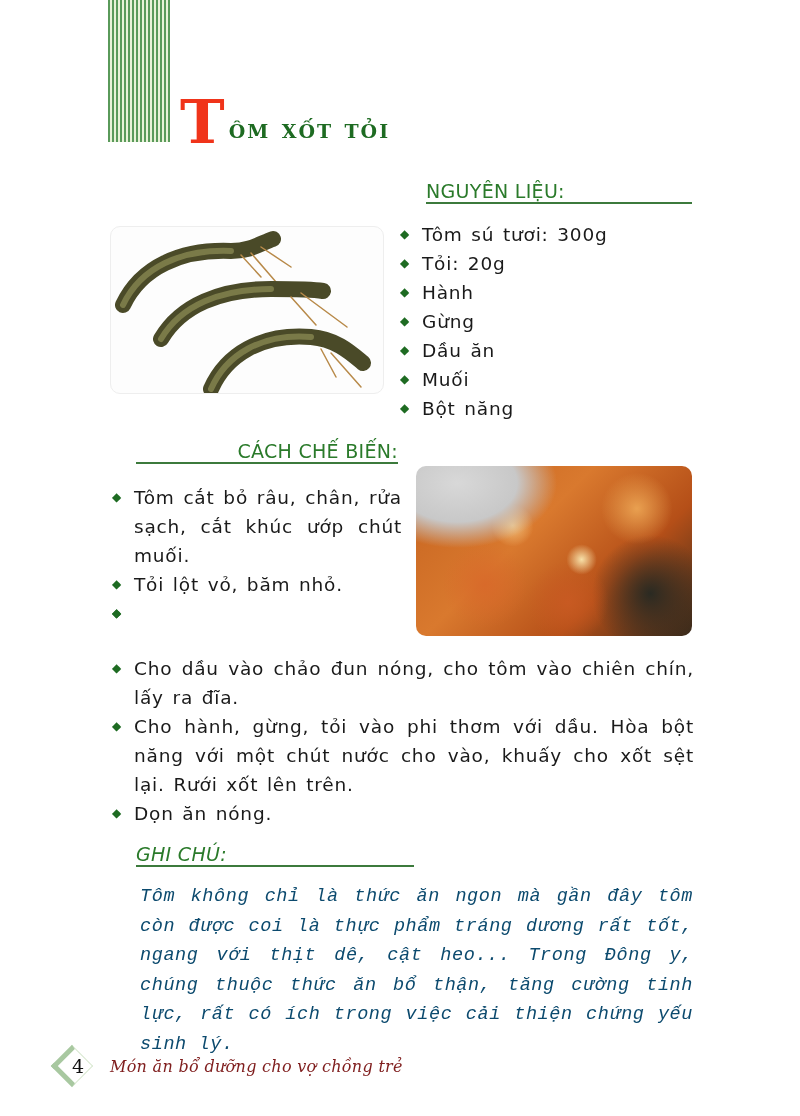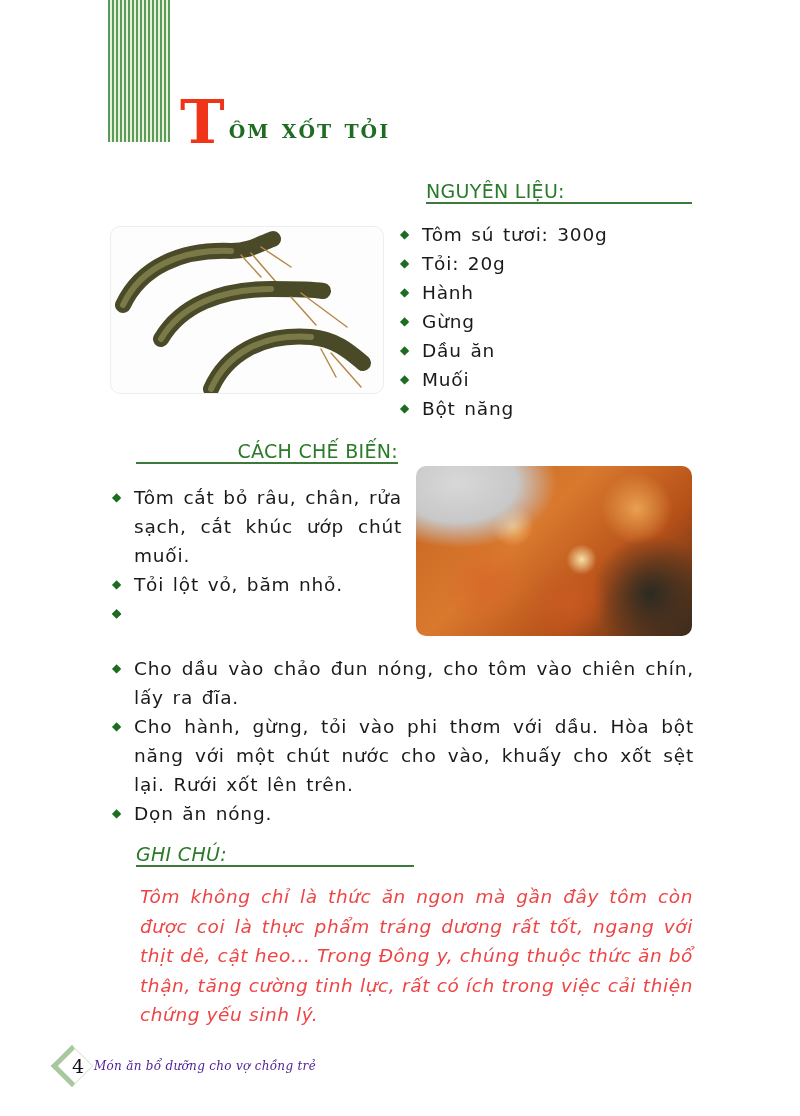--- a/index.html
+++ b/index.html
@@ -64,21 +64,21 @@
     .list-ingredients { left: 400px; top: 220px; width: 300px; }
 
     .list-method-a { left: 112px; top: 483px; width: 290px; }
     .list-method-a li { text-align: justify; }
     .list-method-b { left: 112px; top: 654px; width: 582px; }
     .list-method-b li { text-align: justify; }
 
     .notes {
       position: absolute; left: 140px; top: 882px; width: 553px;
       font-style: italic; font-size: 18.5px; line-height: 29.5px;
-      letter-spacing: 0.6px; text-align: justify; color: #ef4444;
+      letter-spacing: 0.6px; text-align: justify; color: #0c4a6e; font-family: Liberation Mono, monospace;
     }
 
     .footer {
       position: absolute; left: 50px; top: 1044px; height: 44px;
       display: flex; align-items: center;
     }
     .page-badge {
       position: relative; width: 44px; height: 44px;
     }
     .page-badge .diamond {
@@ -87,22 +87,22 @@
       border-left: 5px solid #a8c8a0; border-bottom: 5px solid #a8c8a0;
       border-top: 1px solid #d8e8d0; border-right: 1px solid #d8e8d0;
       background: #ffffff;
     }
     .page-badge .num {
       position: absolute; left: 0; top: 0; width: 56px; height: 44px;
       display: flex; align-items: center; justify-content: center;
       font-family: "DejaVu Serif", serif; font-size: 19px; color: #111;
     }
     .book-title {
-      margin-left: 0; font-family: "DejaVu Serif", serif; font-style: italic;
-      font-size: 12px; color: #4c1d95; letter-spacing: 0.3px;
+      margin-left: 16px; font-family: "DejaVu Serif", serif; font-style: italic;
+      font-size: 16px; color: #7f1d1d; letter-spacing: 0.3px;
     }
   </style>
 </head>
 <body>
 
 <div class="stripes"></div>
 
 <h1 class="title">
   <span class="initial">T</span>
   <span class="rest">ôm xốt tỏi</span>

